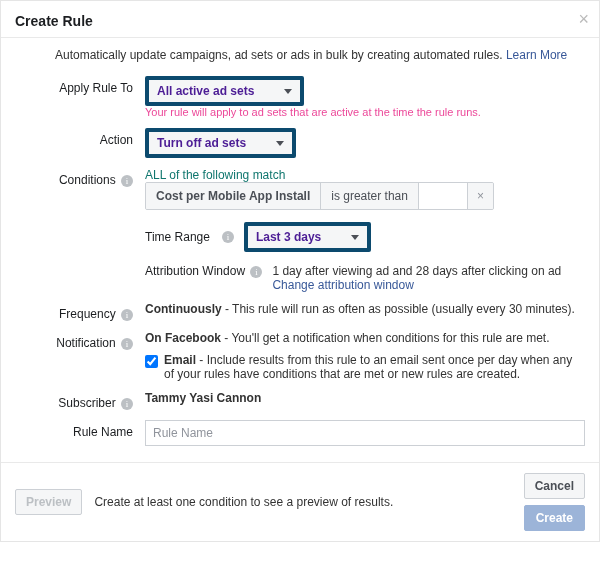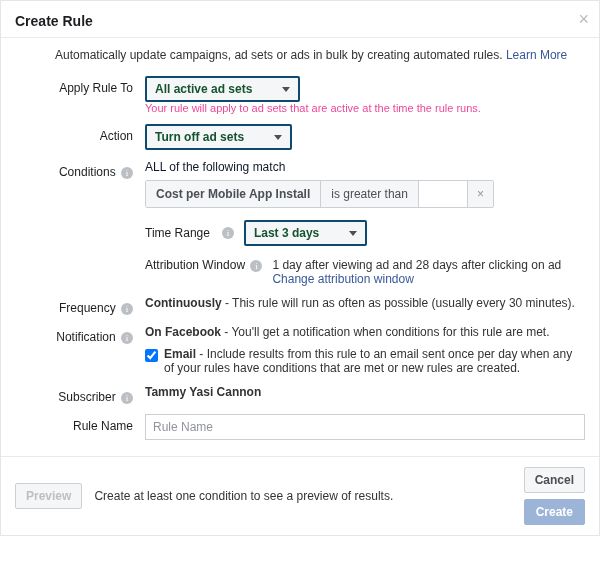--- a/index.html
+++ b/index.html
@@ -40,23 +40,23 @@
   .info-icon {
     display:inline-block; width:12px; height:12px;
     border-radius:50%; background:#bcc0c4; color:#fff;
     font-size:9px; line-height:12px; text-align:center;
     font-style:normal; font-family:Georgia, serif;
     vertical-align:middle; margin-left:2px;
   }
   .info-icon::before { content:"i"; }
   .dropdown {
     display:inline-flex; align-items:center;
-    border:2px solid #0c4a6e; background:#f5f6f7;
+    border:4px solid #0c4a6e; background:#f5f6f7;
     padding: 4px 8px; border-radius:2px; cursor:pointer;
-    font-weight:bold; color:#14532d;gap:22px;
+    font-weight:bold; color:#4c1d95;gap:22px;
   }
   .caret {
     margin-left:8px; width:0; height:0;
     border-left:4px solid transparent;
     border-right:4px solid transparent;
     border-top:5px solid #4b4f56;
   }
   .cond-box {
     display:inline-flex; align-items:stretch;
     border:1px solid #ccd0d5; border-radius:2px;
@@ -70,21 +70,21 @@
   .cond-seg.op { font-weight:normal; }
   .cond-input {
     border:none; width:48px; padding:4px 6px; outline:none;
     background:#fff; font-size:12px;
   }
   .cond-x {
     border-left:1px solid #ccd0d5;
     width:26px; display:flex; align-items:center; justify-content:center;
     color:#90949c; cursor:pointer; background:#f5f6f7;
   }
-  .subhead { color:#0f172a; margin-bottom:6px; }
+  .subhead { color:#0f766e; }
   .tr-row { display:flex; align-items:center; margin-top:12px; }
   .tr-label { color:#1c1e21; margin-right:10px; }
   .attr-row { margin-top:12px; display:flex; align-items:flex-start; }
   .attr-label { color:#1c1e21; margin-right:10px; white-space:nowrap; }
   .attr-val { color:#333; }
   .freq-text b, .notif-text b, .email-text b { font-weight:bold; }
   .check-row { display:flex; align-items:flex-start; margin-top:8px; }
   .check-row input { margin:2px 6px 0 0; }
   .text-input {
     width:100%; border:1px solid #ccd0d5; padding:5px 7px;

